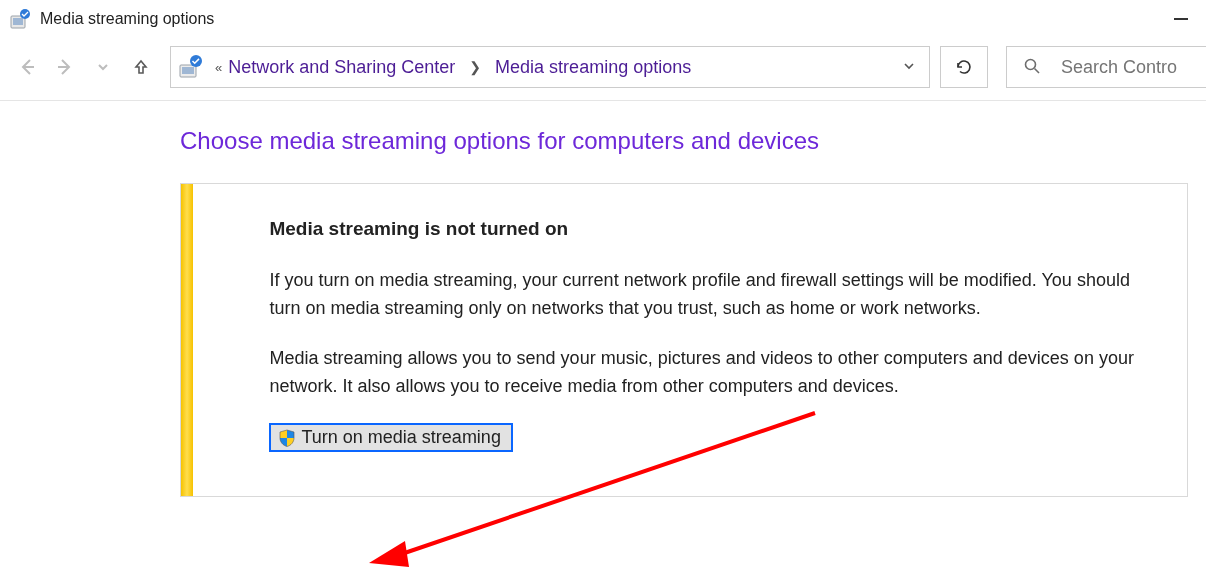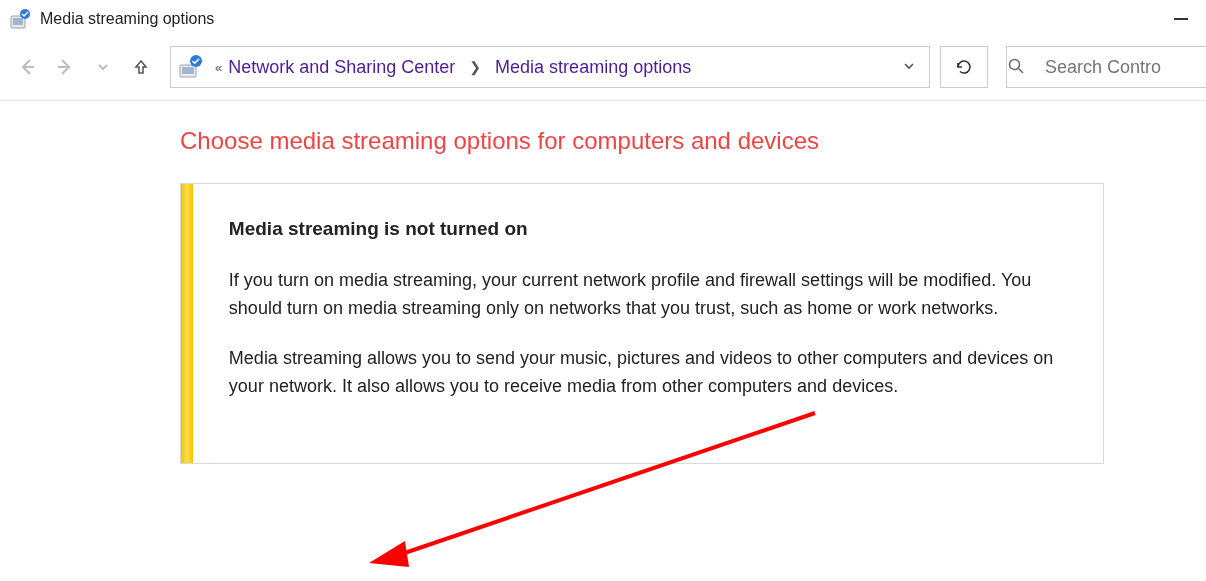--- a/index.html
+++ b/index.html
@@ -66,48 +66,50 @@
     display:flex; align-items:center; justify-content:center;
     margin-right: 18px;
     color:#333;
   }
   .searchbox {
     flex:1; height:42px;
     border:1px solid #ccc;
     border-right:none;
     display:flex; align-items:center;
     color:#6d6d6d;
+    padding-left: 16px;
     margin-right:0;
   }
   .searchbox .sicon { margin-right: 18px; color:#6d6d6d; }
   .searchbox input {
     border:none; outline:none; font-size:18px; color:#6d6d6d;
     background:transparent; width: 100%;
     font-family: inherit;
   }
   .divider {
     height:1px; background:#e5e5e5; margin-top:4px;
   }
 
   
   .content {
     padding: 26px 0 0 180px;
     position: relative;
   }
   .heading {
-    color:#ef4444;
+    color:#6d28d9;
     font-size: 24px;
     margin: 0 0 28px 0;
     font-weight: 400;
   }
   .panel {
-    width: 924px;
+    width: 1008px;
     border:1px solid #d9d9d9;
     display:flex;
     background:#fff;
+    gap:40px;
   }
   .panel .stripe {
     width: 22px;
     background: linear-gradient(to right, #f6c200 0%, #ffde4d 50%, #f6c200 100%);
   }
   .panel .body {
     padding: 30px 24px 40px 36px;
     font-size: 18px;
     line-height: 1.55;
     color:#222;
@@ -224,20 +226,33 @@
 
 <div class="content">
   <h1 class="heading">Choose media streaming options for computers and devices</h1>
 
   <div class="panel">
     <div class="stripe"></div>
     <div class="body">
       <div class="subhead">Media streaming is not turned on</div>
       <p>If you turn on media streaming, your current network profile and firewall settings will be modified.  You should turn on media streaming only on networks that you trust, such as home or work networks.</p>
       <p>Media streaming allows you to send your music, pictures and videos to other computers and devices on your network.  It also allows you to receive media from other computers and devices.</p>
+      <button class="turnon-btn">
+        <span class="shield">
+          <svg width="20" height="20" viewBox="0 0 20 20">
+            <path d="M10 2 L17 4 V10 C17 14 14 17.5 10 18.5 C6 17.5 3 14 3 10 V4 Z" fill="#fff"></path>
+            <path d="M10 2 L17 4 V10 L10 10 Z" fill="#1e87e5"></path>
+            <path d="M10 2 L3 4 V10 L10 10 Z" fill="#ffcf20"></path>
+            <path d="M10 10 L17 10 C17 14 14 17.5 10 18.5 Z" fill="#ffcf20"></path>
+            <path d="M10 10 L3 10 C3 14 6 17.5 10 18.5 Z" fill="#1e87e5"></path>
+            <path d="M10 2 L17 4 V10 C17 14 14 17.5 10 18.5 C6 17.5 3 14 3 10 V4 Z" fill="none" stroke="#555" stroke-width="0.6"></path>
+          </svg>
+        </span>
+        <span>Turn on media streaming</span>
+      </button>
     </div>
   </div>
 
   <svg class="arrow-overlay" width="480" height="170" viewBox="0 0 480 170">
     <defs>
       <marker id="ah" markerWidth="14" markerHeight="12" refX="2" refY="6" orient="auto">
         <path d="M0 0 L14 6 L0 12 Z" fill="#ff0000"></path>
       </marker>
     </defs>
     <line x1="460" y1="12" x2="32" y2="158" stroke="#ff0000" stroke-width="4"></line>

